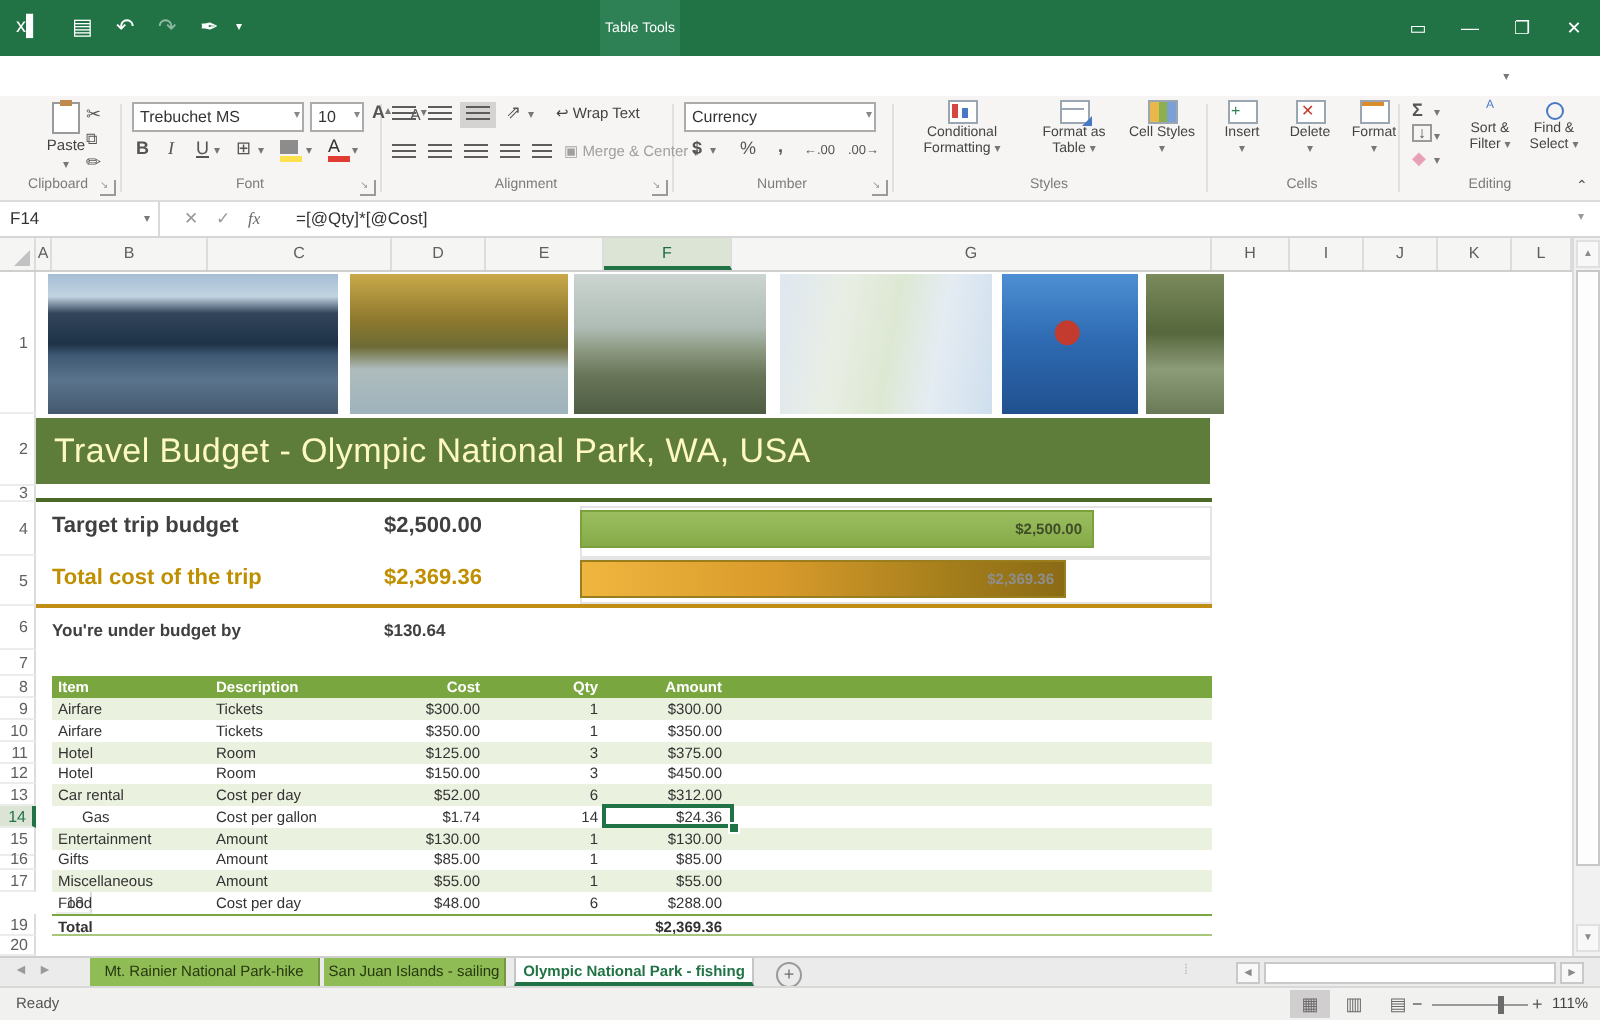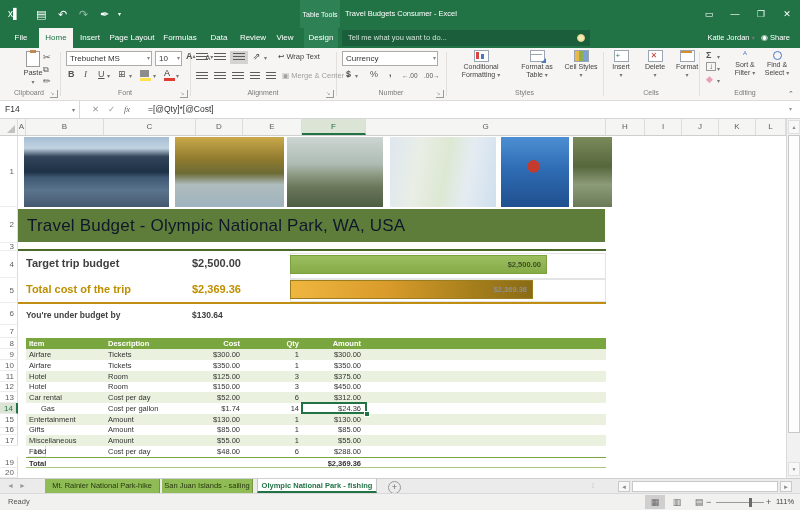--- a/index.html
+++ b/index.html
@@ -58,21 +58,21 @@
           color:#5f5f5f;border-bottom:1px solid #ececec;border-right:1px solid #dcdcdc;box-sizing:border-box;}
   .rowhdr.sel{background:#dce5d5;color:#217346;border-right:2px solid #217346;}
   .photo{position:absolute;top:1px;height:70px;}
   .ph-0{background:linear-gradient(180deg,#a6bdd4 0%,#c2d4e2 16%,#32455a 28%,#1e3247 50%,#3f5873 58%,#5a748d 76%,#44596e 100%);}
   .ph-1{background:linear-gradient(180deg,#caa94a 0%,#8f7a2e 32%,#6d6b36 52%,#aebcbd 68%,#9fb3bd 100%);}
   .ph-2{background:linear-gradient(180deg,#ccd5d1 0%,#aebcb5 38%,#8b9880 55%,#697659 72%,#4e5c42 100%);}
   .ph-3{background:linear-gradient(100deg,#dfe7f0 0%,#e9eee5 28%,#dde8d3 52%,#e5ecf2 72%,#cfdfee 100%);}
   .ph-4{background:radial-gradient(circle at 48% 42%,#c23b2e 0 11%,rgba(0,0,0,0) 12%),
         linear-gradient(180deg,#4d8fd2 0%,#2f6cb4 45%,#20508f 100%);}
   .ph-5{background:linear-gradient(180deg,#7a8a5b 0%,#56673d 42%,#8c9b78 68%,#6b7a56 100%);}
-  #banner{left:18px;top:73px;width:587px;height:33px;background:#5e7d3b;color:#0f172a;font-size:17px;
+  #banner{left:18px;top:73px;width:587px;height:33px;background:#5e7d3b;color:#fef9c3;font-size:17px;
           line-height:33px;padding-left:9px;box-sizing:border-box;letter-spacing:.2px;}
   .sumlabel{position:absolute;font-weight:bold;font-size:11px;color:#404040;}
   .sumvalue{position:absolute;font-weight:bold;font-size:11px;color:#404040;}
   .gold{color:#bf8f00;text-align:center;}
   .barcell{position:absolute;left:290px;width:316px;border:1px solid #e4e4e4;box-sizing:border-box;background:#fff;}
   .dbar{position:absolute;top:1px;height:19px;}
   .dbar-label{position:absolute;top:1px;height:19px;line-height:19px;font-size:7.5px;font-weight:bold;}
   #bar-green{background:linear-gradient(180deg,#9bbd5f 0%,#86ab48 100%);border:1px solid #7ba13c;box-sizing:border-box;}
   #bar-gold{background:linear-gradient(90deg,#efb63f 0%,#d99b2b 40%,#a67f1c 75%,#8a6b15 100%);border:1px solid #9a7d1d;box-sizing:border-box;}
   .hline{position:absolute;background:#4c6a27;}
@@ -116,44 +116,26 @@
 <div id="app">
 
   <div id="titlebar" class="abs">
     <span class="abs qat-ico" style="left:8px;font-size:10px;">x▌</span>
     <span class="abs qat-ico" style="left:36px;">▤</span>
     <span class="abs qat-ico" style="left:58px;">↶</span>
     <span class="abs qat-ico" style="left:79px;opacity:.5;">↷</span>
     <span class="abs qat-ico" style="left:100px;">✒</span>
     <span class="abs qat-ico" style="left:118px;font-size:6px;">▾</span>
     <div id="tt-chip" class="abs">Table Tools</div>
-    <div id="tb-title" class="abs">Travel Budgets Consumer - Excel</div>
     <div class="abs winbtn" style="right:78px;">▭</div>
     <div class="abs winbtn" style="right:52px;">—</div>
     <div class="abs winbtn" style="right:26px;">❐</div>
     <div class="abs winbtn" style="right:0;">✕</div>
   </div>
 
-  <div id="tabrow" class="abs">
-    <div id="tabs-holder">
-        <div class="rtab" style="left: 6px; width: 30px;">File</div>
-        <div class="rtab active" style="left: 39px; width: 34px;">Home</div>
-        <div class="rtab" style="left: 76px; width: 28px;">Insert</div>
-        <div class="rtab" style="left: 108px; width: 48px;">Page Layout</div>
-        <div class="rtab" style="left: 160px; width: 40px;">Formulas</div>
-        <div class="rtab" style="left: 204px; width: 30px;">Data</div>
-        <div class="rtab" style="left: 238px; width: 30px;">Review</div>
-        <div class="rtab" style="left: 272px; width: 26px;">View</div>
-        <div class="rtab contextual" style="left: 304px; width: 34px;">Design</div>
-      </div>
-    <div id="tellme" class="abs">
-      <span>Tell me what you want to do...</span>
-      <span id="bulb"></span>
-    </div>
-  </div>
   <div id="account" class="abs">
     <span>Katie Jordan</span>
     <span class="dd2">▾</span>
     &nbsp;&nbsp;<span style="font-size:8px;">◉</span>
     <span>Share</span>
   </div>
 
   <div id="ribbon" class="abs">
     <div class="gsep" style="left:60px;"></div>
       <div class="gsep" style="left:190px;"></div>

